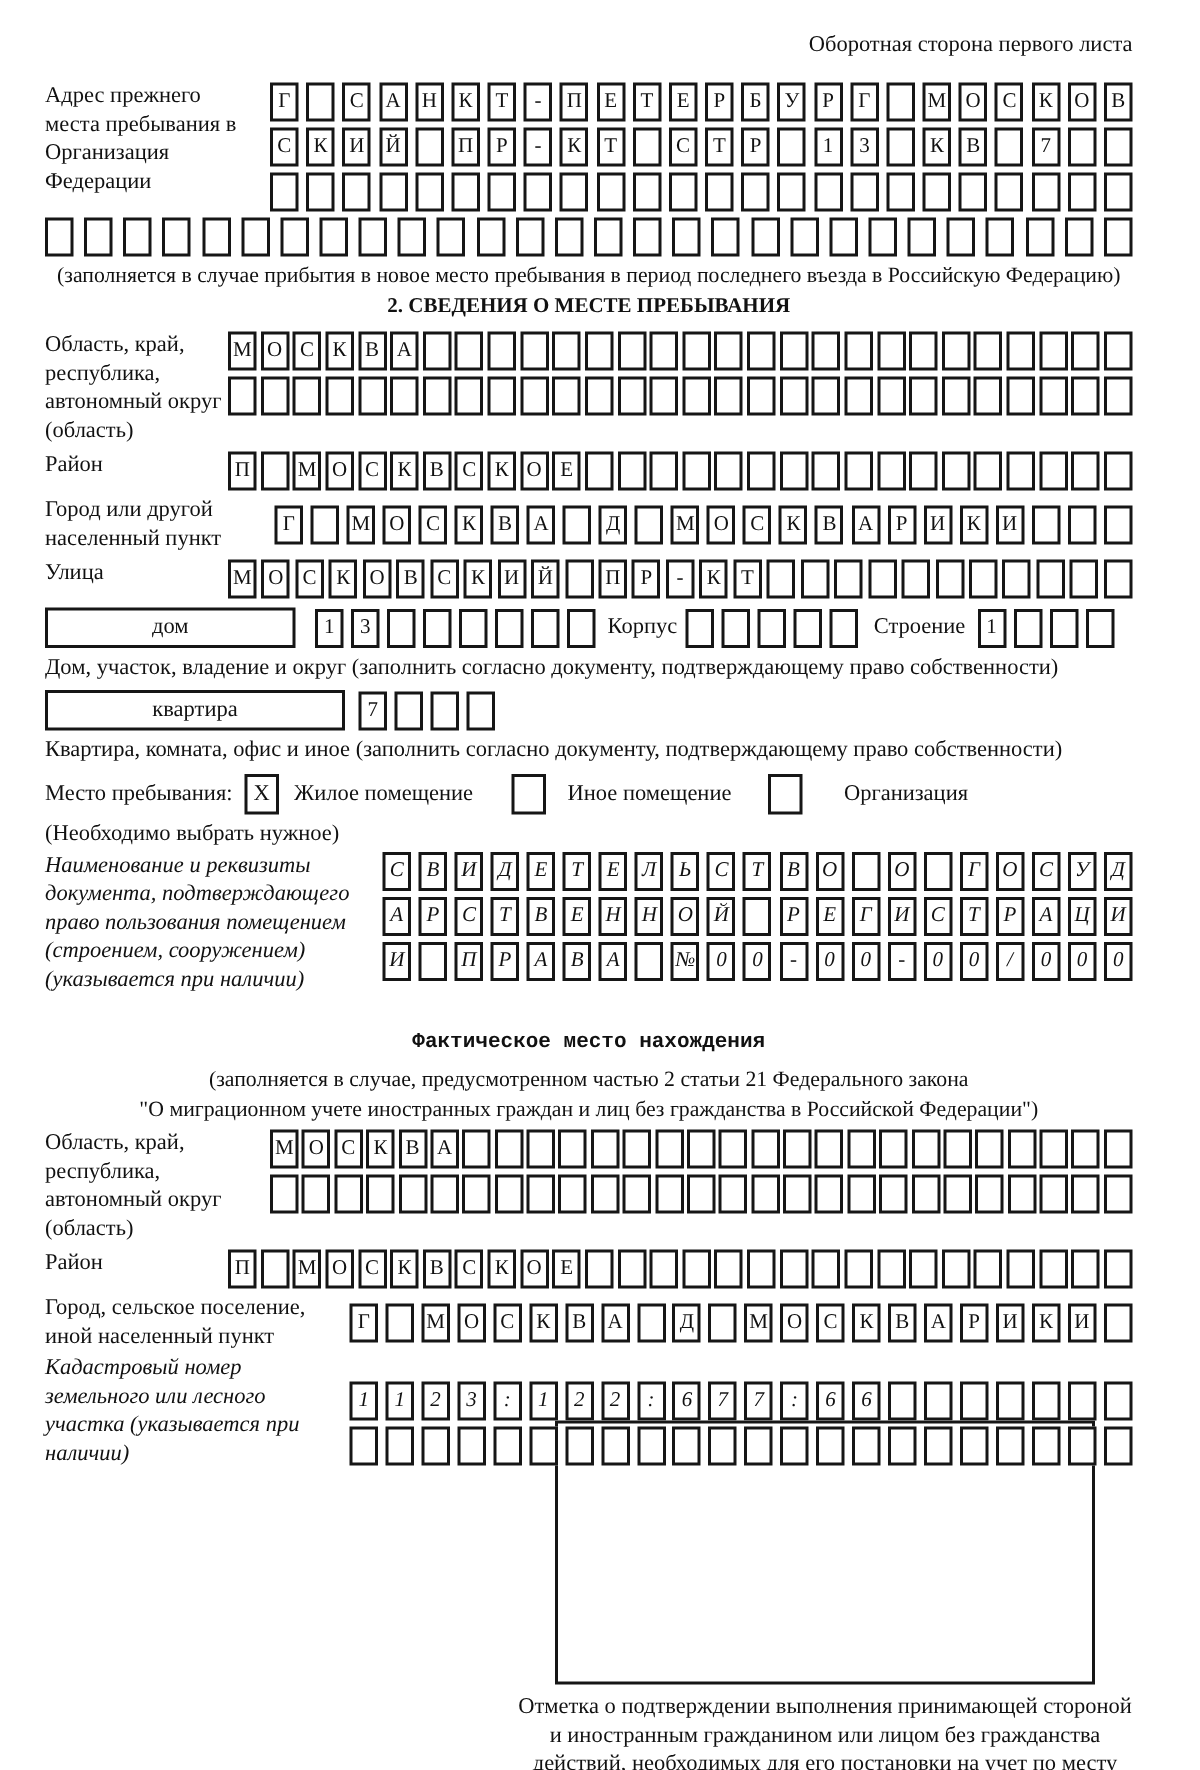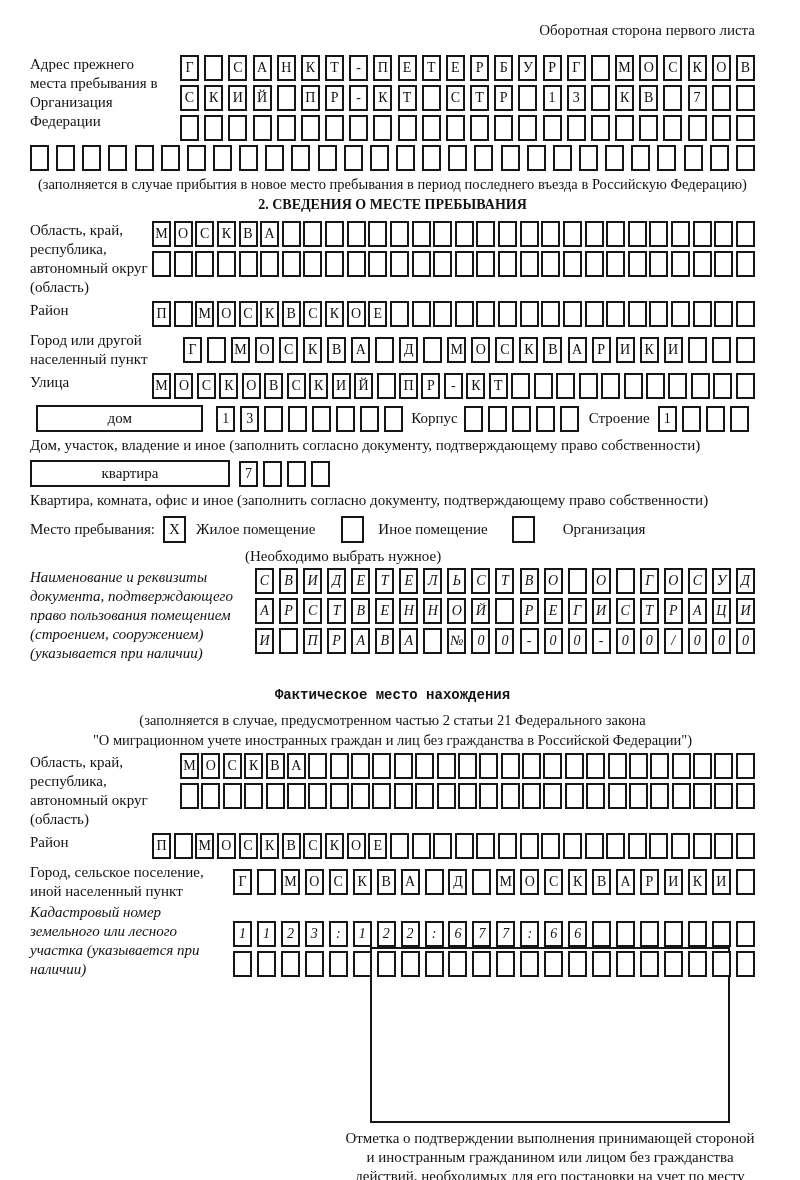--- a/index.html
+++ b/index.html
@@ -333,21 +333,21 @@
         <span class="cell">&nbsp;</span>
         <span class="cell">&nbsp;</span>
         <span class="cell">&nbsp;</span>
         <span class="cell">&nbsp;</span>
         <span class="cell">&nbsp;</span>
         <span class="cell">&nbsp;</span>
         <span class="cell">&nbsp;</span>
       </div>
   </div>
 
-  <div style="display:flex; align-items:center; margin-top:2px;justify-content:center;">
+  <div style="display:flex; align-items:center; margin-top:2px;">
     <div class="widebox" style="width:167px;">дом</div>
     <div class="cells-gap" style="margin-left:13px;">
         <span class="cell">1</span>
         <span class="cell">3</span>
         <span class="cell">&nbsp;</span>
         <span class="cell">&nbsp;</span>
         <span class="cell">&nbsp;</span>
         <span class="cell">&nbsp;</span>
         <span class="cell">&nbsp;</span>
         <span class="cell">&nbsp;</span>
@@ -361,21 +361,21 @@
         <span class="cell">&nbsp;</span>
       </div>
     <div class="inline-lbl" style="margin-left:10px;">Строение</div>
     <div class="cells-gap" style="margin-left:8px;">
         <span class="cell">1</span>
         <span class="cell">&nbsp;</span>
         <span class="cell">&nbsp;</span>
         <span class="cell">&nbsp;</span>
       </div>
   </div>
-  <div class="lbl mt4">Дом, участок, владение и иное (заполнить согласно документу, подтверждающему право собственности)</div>
+  <div class="lbl mt4">Дом, участок, владение и округ (заполнить согласно документу, подтверждающему право собственности)</div>
 
   <div style="display:flex; align-items:center; margin-top:5px;">
     <div class="widebox" style="width:200px;">квартира</div>
     <div class="cells-gap" style="margin-left:9px;">
         <span class="cell">7</span>
         <span class="cell">&nbsp;</span>
         <span class="cell">&nbsp;</span>
         <span class="cell">&nbsp;</span>
       </div>
   </div>
@@ -383,21 +383,21 @@
 
   <div style="display:flex; margin-top:6px;">
     <span class="inline-lbl">Место пребывания:</span>
     <span class="chkbox" style="margin-left:8px;">X</span>
     <span class="inline-lbl" style="margin-left:10px;">Жилое помещение</span>
     <span class="chkbox" style="margin-left:26px;"></span>
     <span class="inline-lbl" style="margin-left:14px;">Иное помещение</span>
     <span class="chkbox" style="margin-left:24px;"></span>
     <span class="inline-lbl" style="margin-left:28px;">Организация</span>
   </div>
-  <div class="lbl mt4" style="margin-left:215px;">(Необходимо выбрать нужное)</div>
+  <div class="lbl mt4" style="">(Необходимо выбрать нужное)</div>
 
   <div class="group mt6">
     <div class="lbl" style="width:218px;">Наименование и реквизиты документа, подтверждающего право пользования помещением (строением, сооружением) (указывается при наличии)</div>
     <div style="width:500px;">
       <div class="cells-row w500">
           <span class="cell">С</span>
           <span class="cell">В</span>
           <span class="cell">И</span>
           <span class="cell">Д</span>
           <span class="cell">Е</span>

